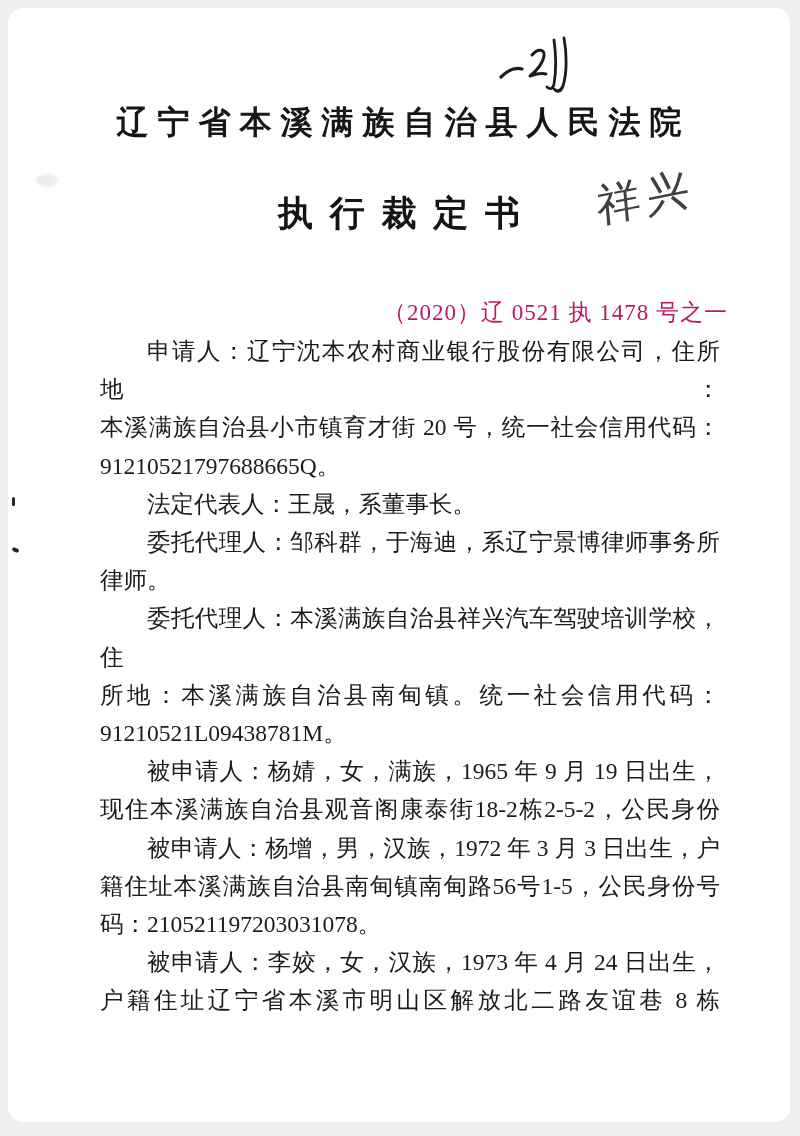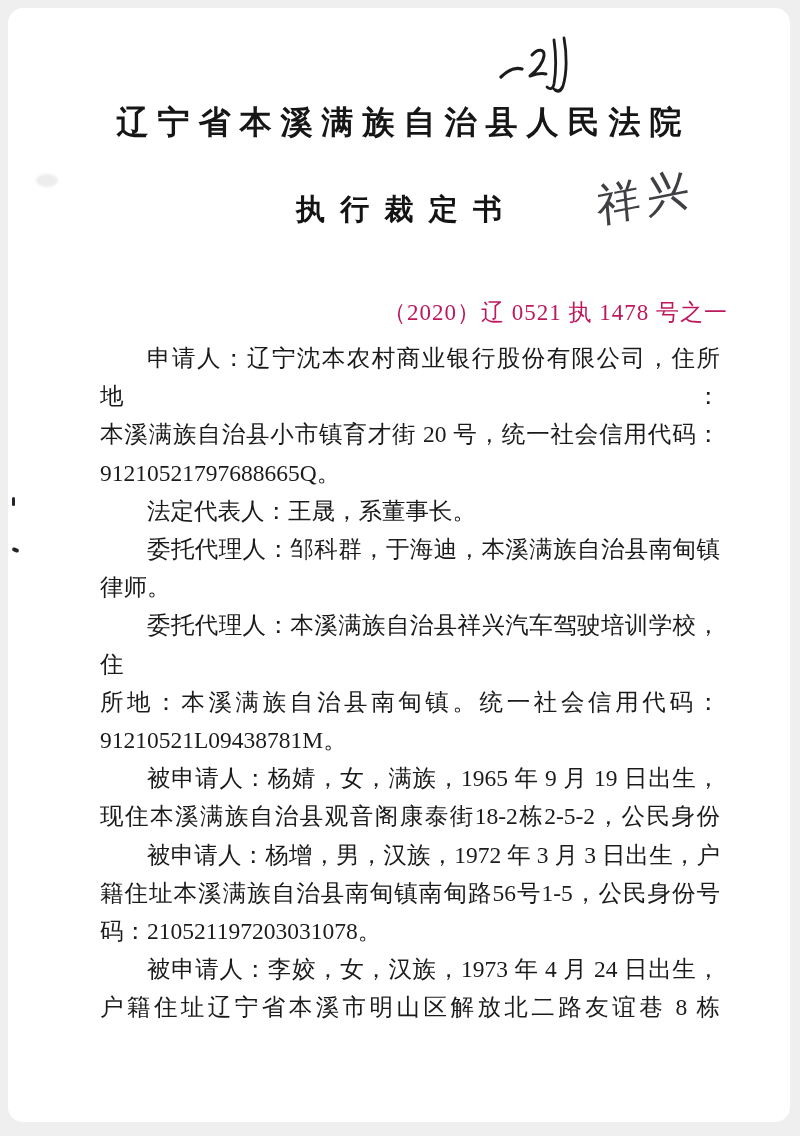--- a/index.html
+++ b/index.html
@@ -38,31 +38,31 @@
   .court{
     position:absolute;top:93px;left:0;right:0;margin:0;
     text-align:center;
     font-size:32px;font-weight:bold;
     letter-spacing:9px;text-indent:9px;
     color:#161616;
   }
   .doc-title{
     position:absolute;top:182px;left:0;right:0;margin:0;
     text-align:center;
-    font-size:29px;font-weight:bold;
+    font-size:35px;font-weight:bold;
     letter-spacing:4px;text-indent:4px;
     color:#141414;
   }
   .case-no{
     position:absolute;top:289px;right:62px;
     font-size:23px;letter-spacing:1px;
     color:#be185d;
   }
   #doc-body{
-    position:absolute;left:92px;top:331px;width:620px;
+    position:absolute;left:92px;top:324px;width:620px;
     font-size:23.5px;line-height:38.2px;
     color:#1b1b1b;
   }
   .line{white-space:nowrap;}
   .line.j{
     white-space:normal;
     text-align:justify;
     -moz-text-align-last:justify;
     text-align-last:justify;
     text-justify:inter-character;
@@ -87,21 +87,21 @@
 
   <div class="hand-note">祥兴</div>
 
   <div class="case-no">（2020）辽 0521 执 1478 号之一</div>
 
   <div id="doc-body">
       <div class="line ind j">申请人：辽宁沈本农村商业银行股份有限公司，住所地：</div>
       <div class="line j">本溪满族自治县小市镇育才街 20 号，统一社会信用代码：</div>
       <div class="line">91210521797688665Q。</div>
       <div class="line ind">法定代表人：王晟，系董事长。</div>
-      <div class="line ind j">委托代理人：邹科群，于海迪，本溪满族自治县南甸镇</div>
+      <div class="line ind j">委托代理人：邹科群，于海迪，系辽宁景博律师事务所</div>
       <div class="line">律师。</div>
       <div class="line ind j">委托代理人：本溪满族自治县祥兴汽车驾驶培训学校，住</div>
       <div class="line j">所地：本溪满族自治县南甸镇。统一社会信用代码：</div>
       <div class="line">91210521L09438781M。</div>
       <div class="line ind j">被申请人：杨婧，女，满族，1965 年 9 月 19 日出生，</div>
       <div class="line j">现住本溪满族自治县观音阁康泰街18-2栋2-5-2，公民身份</div>
       <div class="line ind j">被申请人：杨增，男，汉族，1972 年 3 月 3 日出生，户</div>
       <div class="line j">籍住址本溪满族自治县南甸镇南甸路56号1-5，公民身份号</div>
       <div class="line">码：210521197203031078。</div>
       <div class="line ind j">被申请人：李姣，女，汉族，1973 年 4 月 24 日出生，</div>

